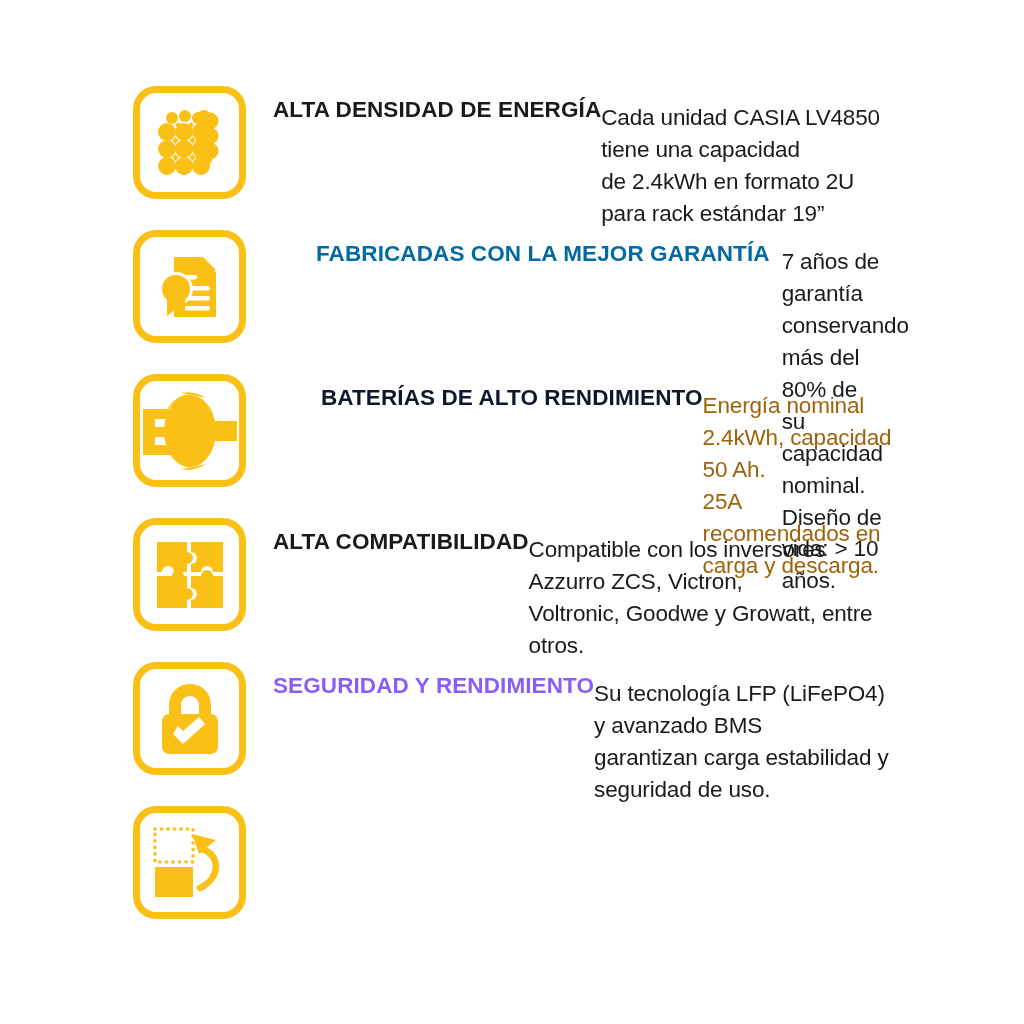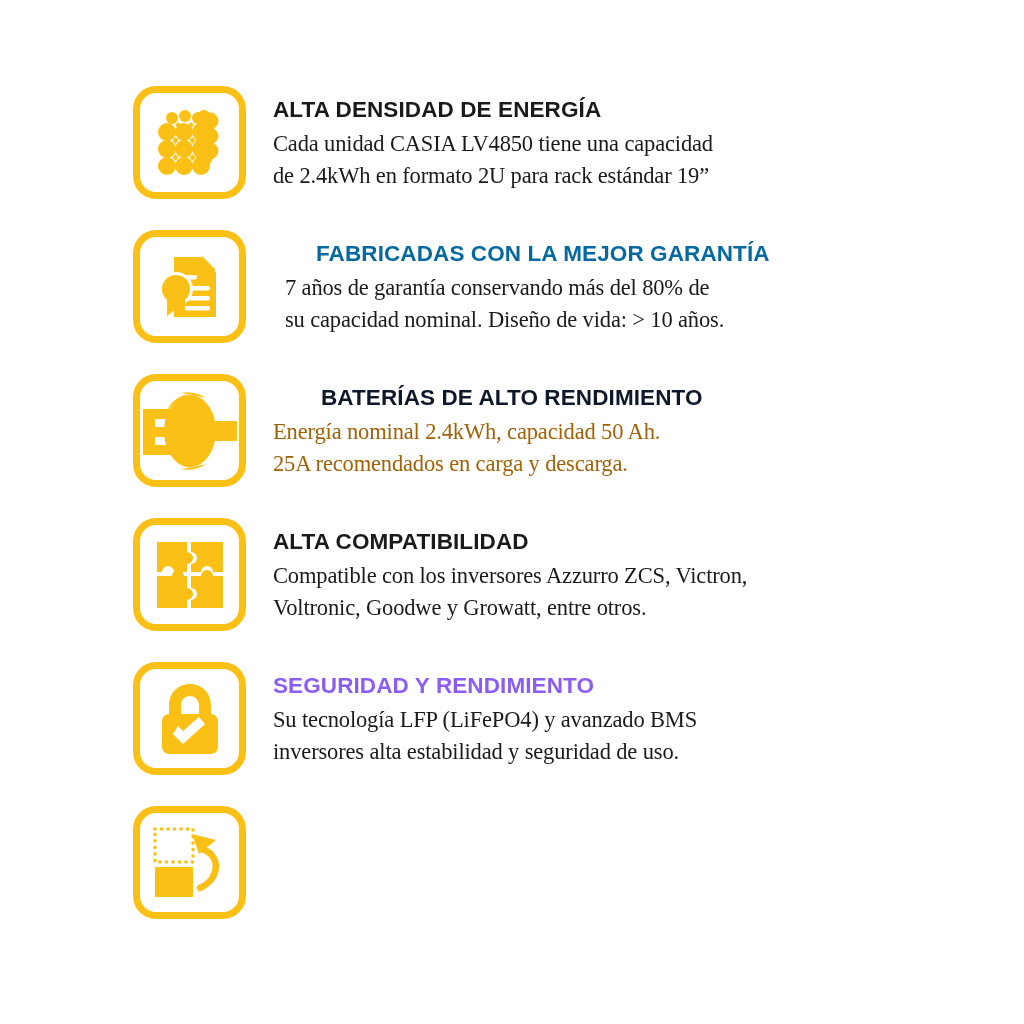--- a/index.html
+++ b/index.html
@@ -50,37 +50,37 @@
     display: flex;
     align-items: center;
     justify-content: center;
   }
 
   .icon-box svg { display: block; }
 
   .feature-text {
     padding-top: 11px;
     display: flex;
-    flex-direction: column;
+    flex-direction: row;
   }
 
   .feature-title {
     font-family: "Liberation Sans", sans-serif;
     font-size: 22.5px;
     font-weight: bold;
     letter-spacing: 0.1px;
     color: #1a1a1a;
     line-height: 1.16;
     text-transform: uppercase;
     white-space: nowrap;
   }
 
   .feature-desc {
     margin-top: 5px;
-    font-family: Liberation Serif, serif;
+    font-family: Liberation Sans, sans-serif;
     font-size: 22.5px;
     font-weight: 400;
     color: #1a1a1a;
     line-height: 1.42;
     white-space: pre-line;
     letter-spacing: -0.15px;
   }
 </style>
 </head>
 <body>
@@ -235,21 +235,21 @@
 
             <rect x="5" y="32" width="56" height="40" rx="7" fill="#FBC016"></rect>
 
             <path d="M16 52 l10 10 l22 -20 l-6 -7 l-16 14 l-5 -5 z" fill="#ffffff"></path>
           </svg>
         </span>
       </div>
       <div class="feature-text">
         <div class="feature-title" style="color: #8b5cf6;">SEGURIDAD Y RENDIMIENTO</div>
         <div class="feature-desc" style="color: rgb(26, 26, 26);">Su tecnología LFP (LiFePO4) y avanzado BMS
-inversores alta estabilidad y seguridad de uso.</div>
+garantizan carga estabilidad y seguridad de uso.</div>
       </div>
     </div>
 
     <div class="feature-row">
       <div class="icon-box" style="border-color: rgb(251, 192, 22);">
         <span>
           <svg width="76" height="74" viewBox="0 0 76 74">
 
             <rect x="3" y="3" width="38" height="33" fill="none" stroke="#FBC016" stroke-width="3.6" stroke-dasharray="0.1 6.4" stroke-linecap="round"></rect>
 

